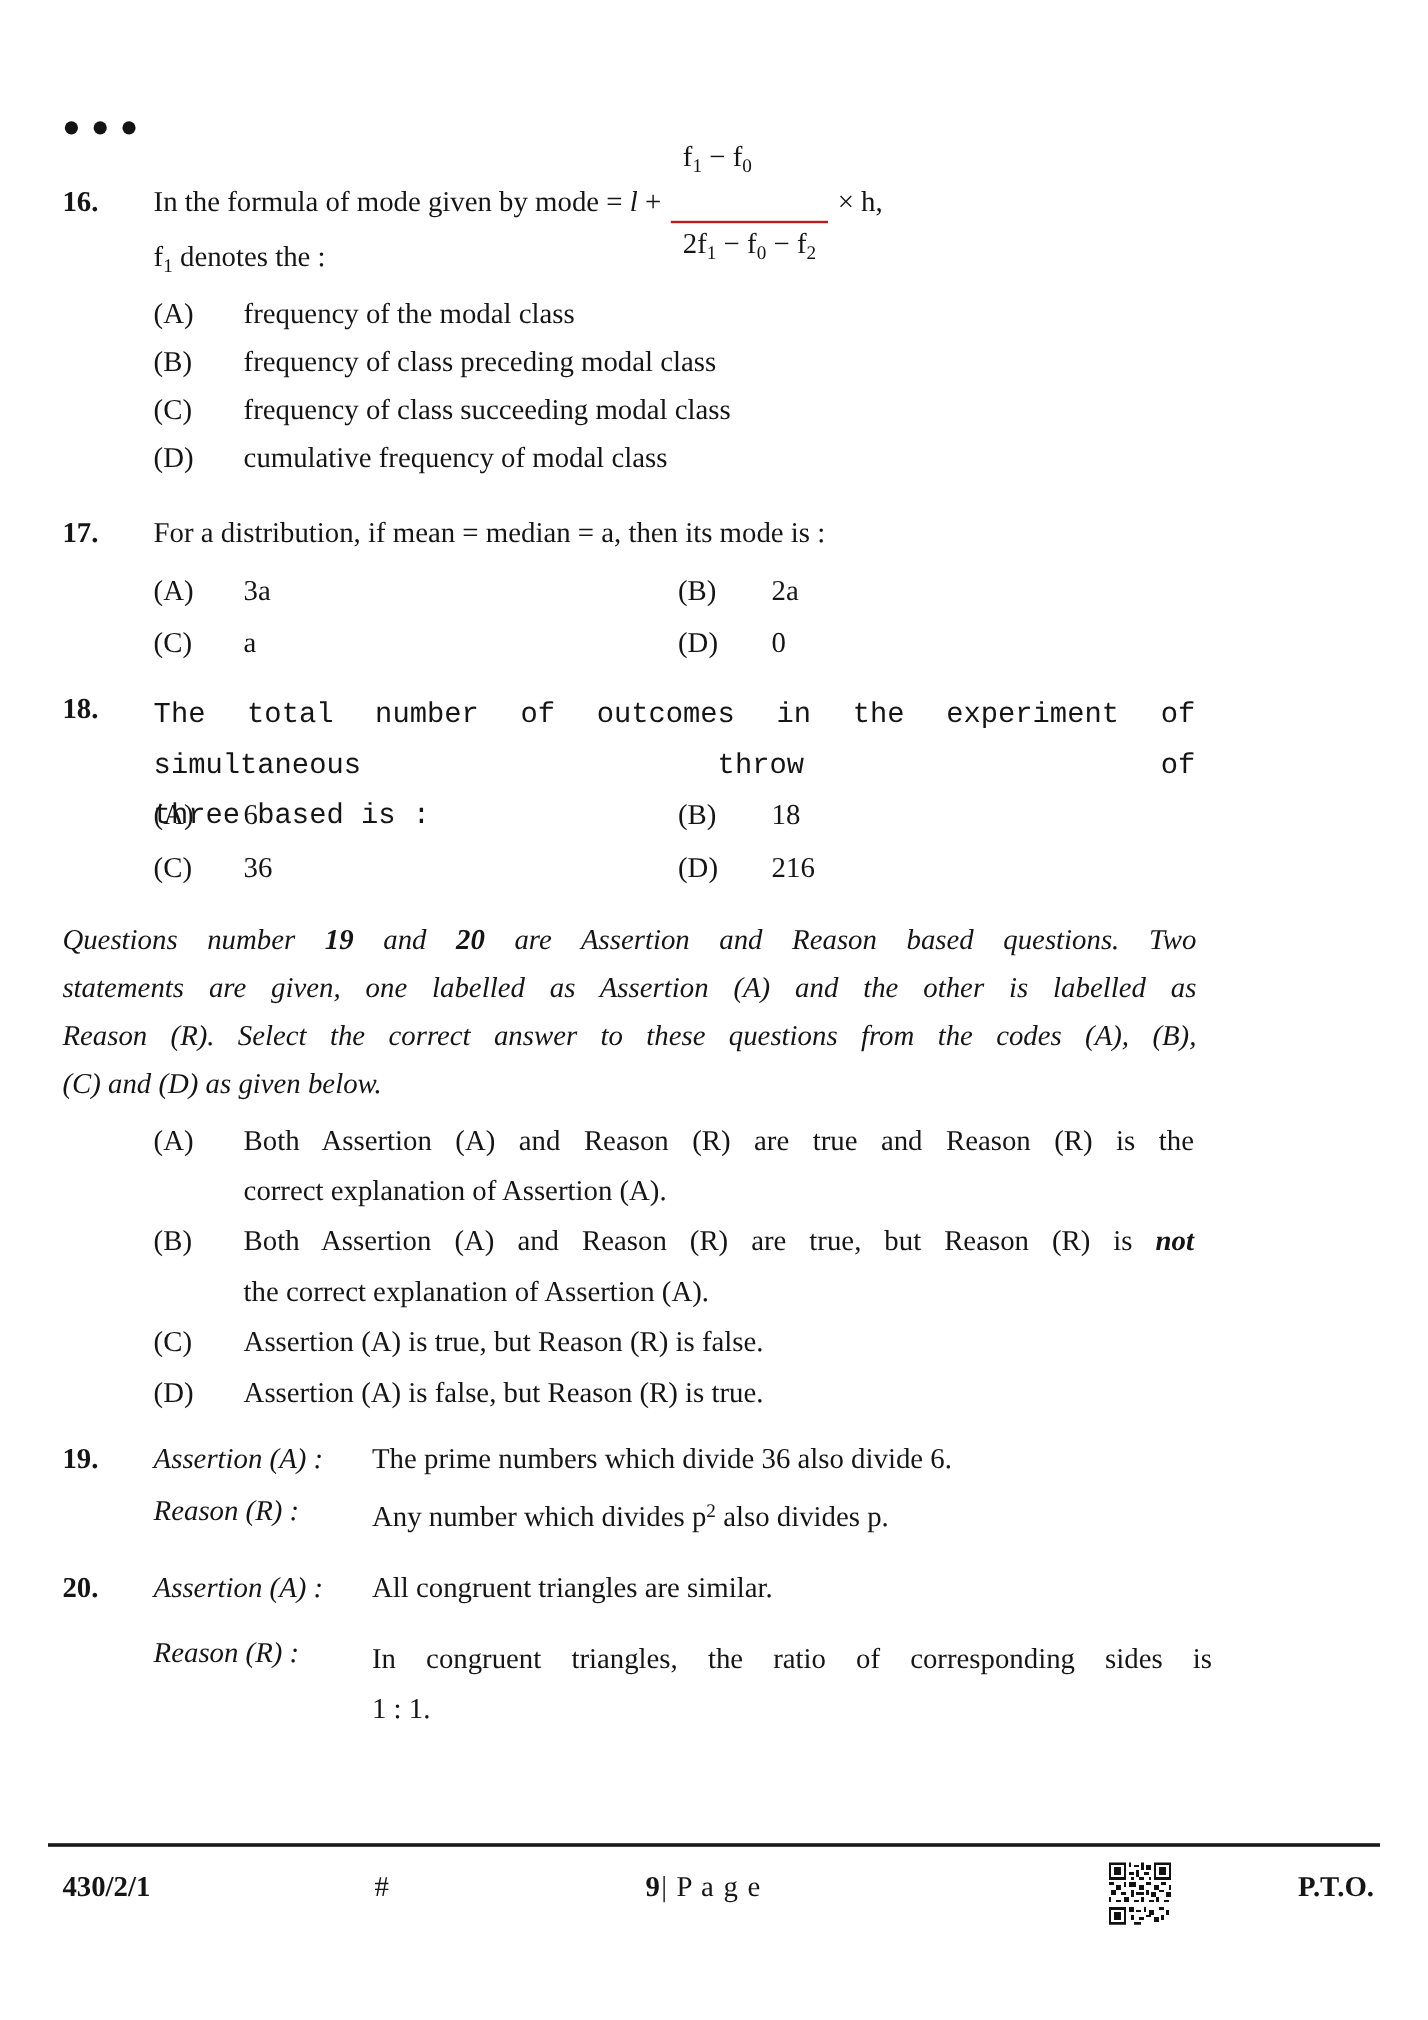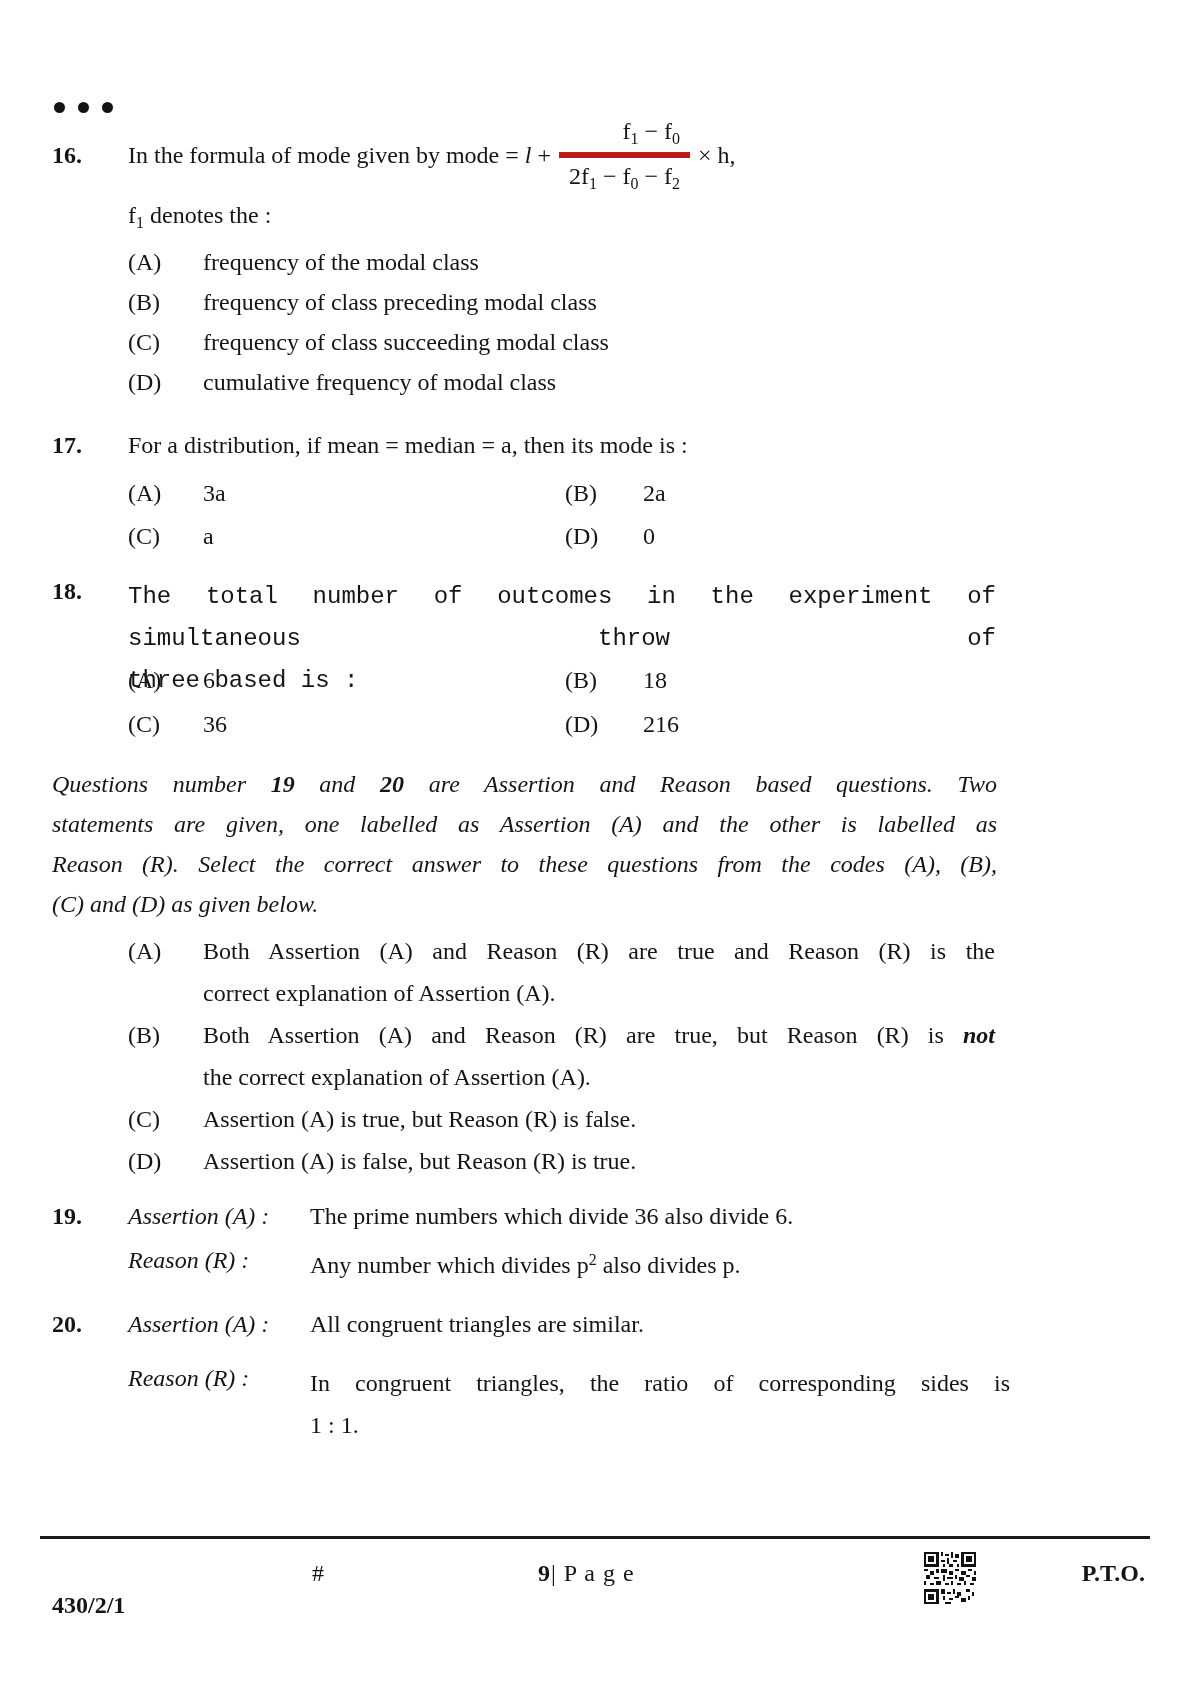--- a/index.html
+++ b/index.html
@@ -20,23 +20,23 @@
 
   
   .dots{left:54px;top:90px;}
   .dots i{display:inline-block;width:11px;height:11px;border-radius:50%;background:#131313;margin-right:13px;}
 
   
   .qnum{width:76px;font-weight:bold;flex:0 0 76px;}
 
   
   .q16row{left:52px;top:116px;display:flex;align-items:center;}
-  .frac{display:inline-flex;flex-direction:column;text-align:right;margin:0 8px;}
+  .frac{display:inline-flex;flex-direction:column;text-align:left;margin:0 8px;gap:32px;}
   .frac .num{padding:0 10px 3px 10px;}
-  .frac .den{border-top:6px solid #b91c1c;padding:3px 10px 0 10px;}
+  .frac .den{border-top:2px solid #b91c1c;padding:3px 10px 0 10px;}
   .q16l2{left:128px;top:200px;}
   .q16opts{left:128px;top:242px;display:grid;grid-template-columns:75px auto;line-height:40px;}
 
   .q17row{left:52px;top:430px;display:flex;}
   .q17opts{left:128px;top:472px;display:grid;grid-template-columns:75px 362px 78px auto;line-height:43px;}
 
   .q18num{left:52px;top:576px;font-weight:bold;}
   .q18txt{left:128px;top:576px;width:868px;line-height:42px;font-family:Liberation Mono, monospace;}
   .q18opts{left:128px;top:658px;display:grid;grid-template-columns:75px 362px 78px auto;line-height:44px;}
 
@@ -44,21 +44,21 @@
 
   .codes{left:128px;top:930px;width:872px;line-height:42px;}
   .codeitem{display:grid;grid-template-columns:75px 792px;}
   .codeitem .ct{width:792px;}
 
   .q19{left:52px;top:1200px;display:grid;grid-template-columns:76px 182px auto;row-gap:12px;line-height:32px;}
   .q20{left:52px;top:1308px;display:grid;grid-template-columns:76px 182px auto;row-gap:22px;line-height:32px;}
   .q20 .rt{width:700px;line-height:42px;}
 
   .rule{left:40px;top:1536px;width:1110px;height:3px;background:#1b1b1b;}
-  .f-code{left:52px;top:1558px;font-weight:bold;margin-top:32px;}
+  .f-code{left:52px;top:1558px;font-weight:bold;}
   .f-hash{left:312px;top:1558px;}
   .f-page{left:538px;top:1558px;letter-spacing:1px;}
   .f-qr{left:924px;top:1552px;}
   .f-pto{right:45px;top:1558px;font-weight:bold;}
 </style>
 </head>
 <body>
 
 <div class="abs dots"><i></i><i></i><i></i></div>
 

